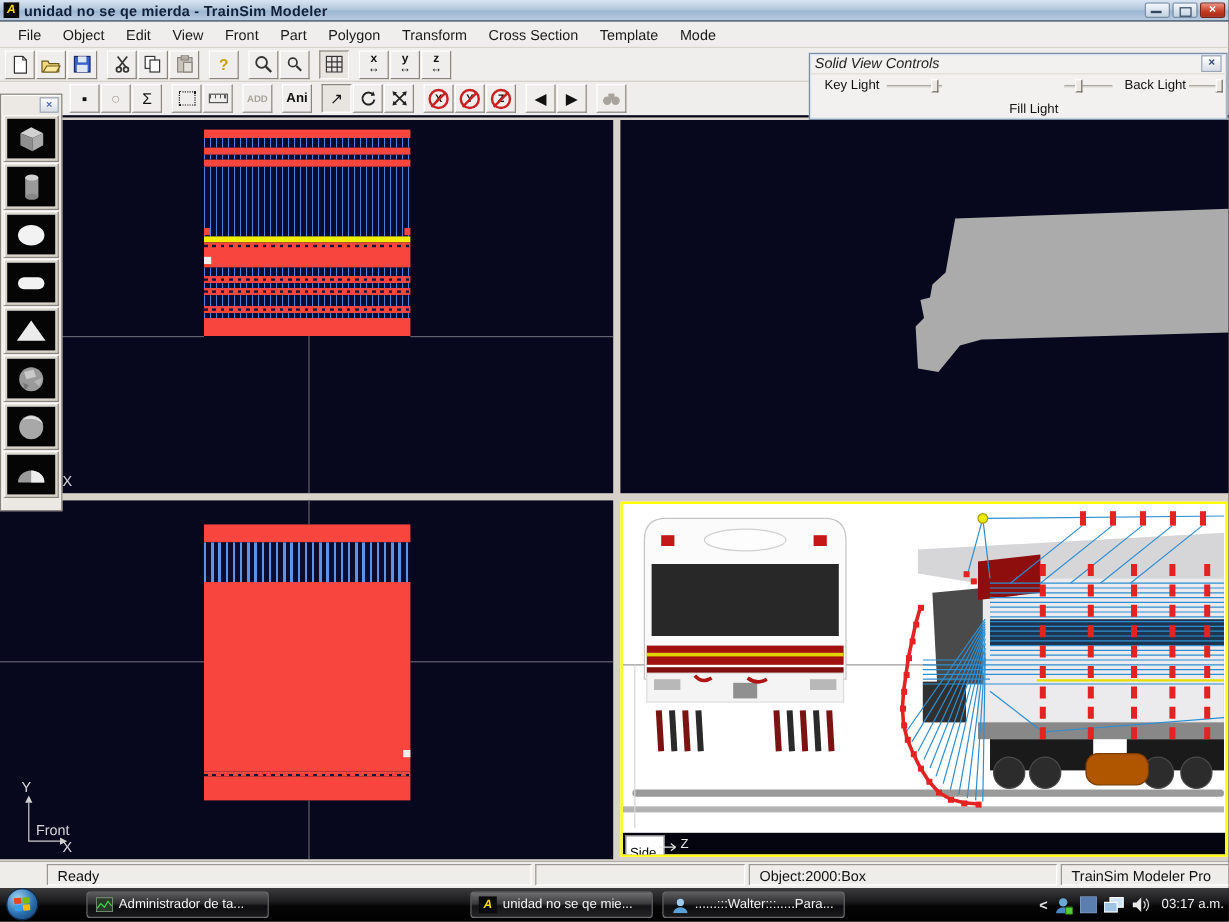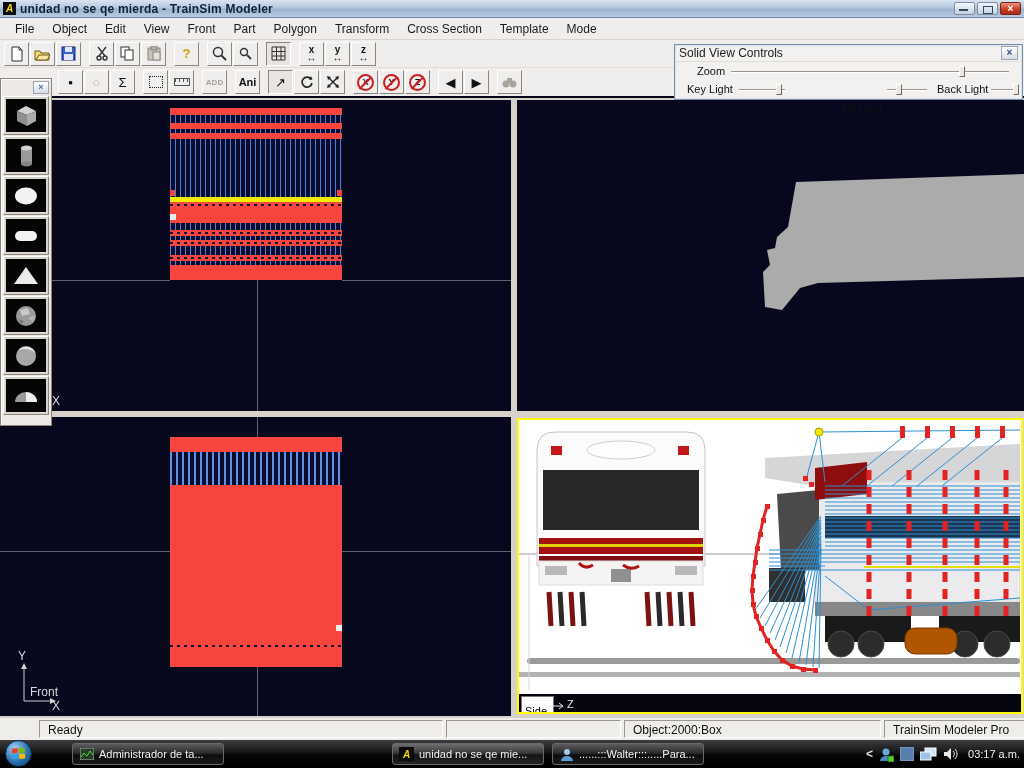--- a/index.html
+++ b/index.html
@@ -53,21 +53,21 @@
   .toolbox-head { height:17px; display:flex; justify-content:flex-end; align-items:center; padding:2px; }
   .toolbox-close { width:16px; height:13px; border:1px solid #9aa4b4; background:linear-gradient(#fff,#d8dde6);
     color:#4a6fae; font-size:9px; line-height:11px; text-align:center; font-weight:bold; }
   .tool-btn { width:46px; height:39px; margin:0 2px 1px 2px; border:1px solid; border-color:#fff #8a867e #8a867e #fff;
     background:#d8d4cc; padding:2px; }
   .tool-btn .well { width:100%; height:100%; background:#050505; display:flex; align-items:center; justify-content:center; }
 
   
   .svc { position:absolute; left:674px; top:44px; width:349px; height:56px; background:#f2f1f0;
     border:1px solid #7b8ea6; box-shadow:0 0 0 1px #d7e2ef inset; z-index:40; font-size:11px; color:#111; }
-  .svc-head { height:17px; display:flex; align-items:center; padding:0 4px; border-bottom:1px solid #e0ddd8; }
+  .svc-head { height:17px; display:flex; align-items:center; padding:0 4px; border-bottom:1px solid #e0ddd8;font-style:italic; }
   .svc-title { font-size:12px; color:#222; }
   .svc-close { margin-left:auto; width:17px; height:14px; border:1px solid #9aa4b4; background:linear-gradient(#fff,#d8dde6);
     color:#35507c; font-size:10px; line-height:12px; text-align:center; font-weight:bold; }
   .svc-row { position:relative; height:18px; }
   .svc-label { position:absolute; top:3px; }
   .slider { position:absolute; top:4px; height:11px; }
   .slider .groove { position:absolute; left:0; right:0; top:5px; height:2px; background:#9a968e; border-bottom:1px solid #fff; }
   .slider .thumb { position:absolute; top:0; width:6px; height:11px; background:#ece9e4; border:1px solid;
     border-color:#fff #6e6a62 #6e6a62 #fff; }
 
@@ -290,27 +290,20 @@
         <circle cx="11" cy="8" r="3.5" fill="#a8a49c"></circle>
         <rect x="5" y="2" width="5" height="5" fill="#a8a49c"></rect>
       </svg>
   </span>
 </div>
 
 <div class="svc">
   <div class="svc-head">
     <span class="svc-title">Solid View Controls</span>
     <span class="svc-close">×</span>
-  </div>
-  <div class="svc-row">
-    <span class="svc-label" style="left:22px;">Zoom</span>
-    <span class="slider" style="left:56px; width:278px;">
-      <span class="groove"></span>
-      <span class="thumb" style="left: calc(83% - 3px);"></span>
-    </span>
   </div>
   <div class="svc-row">
     <span class="svc-label" style="left:12px;">Key Light</span>
     <span class="slider" style="left:64px; width:46px;">
       <span class="groove"></span>
       <span class="thumb" style="left: calc(88% - 3px);"></span>
     </span>
     <span class="svc-label" style="left:166px;margin-top:20px;">Fill Light</span>
     <span class="slider" style="left:212px; width:40px;">
       <span class="groove"></span>

